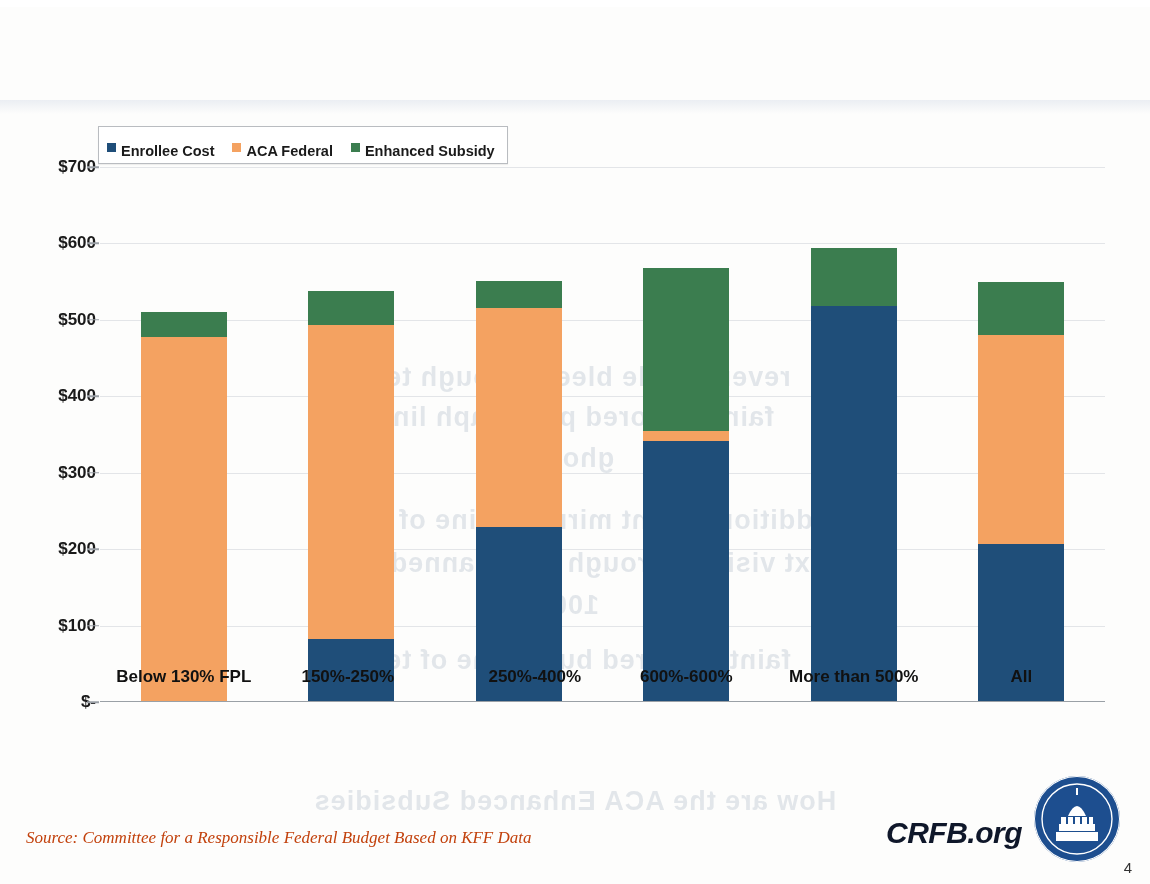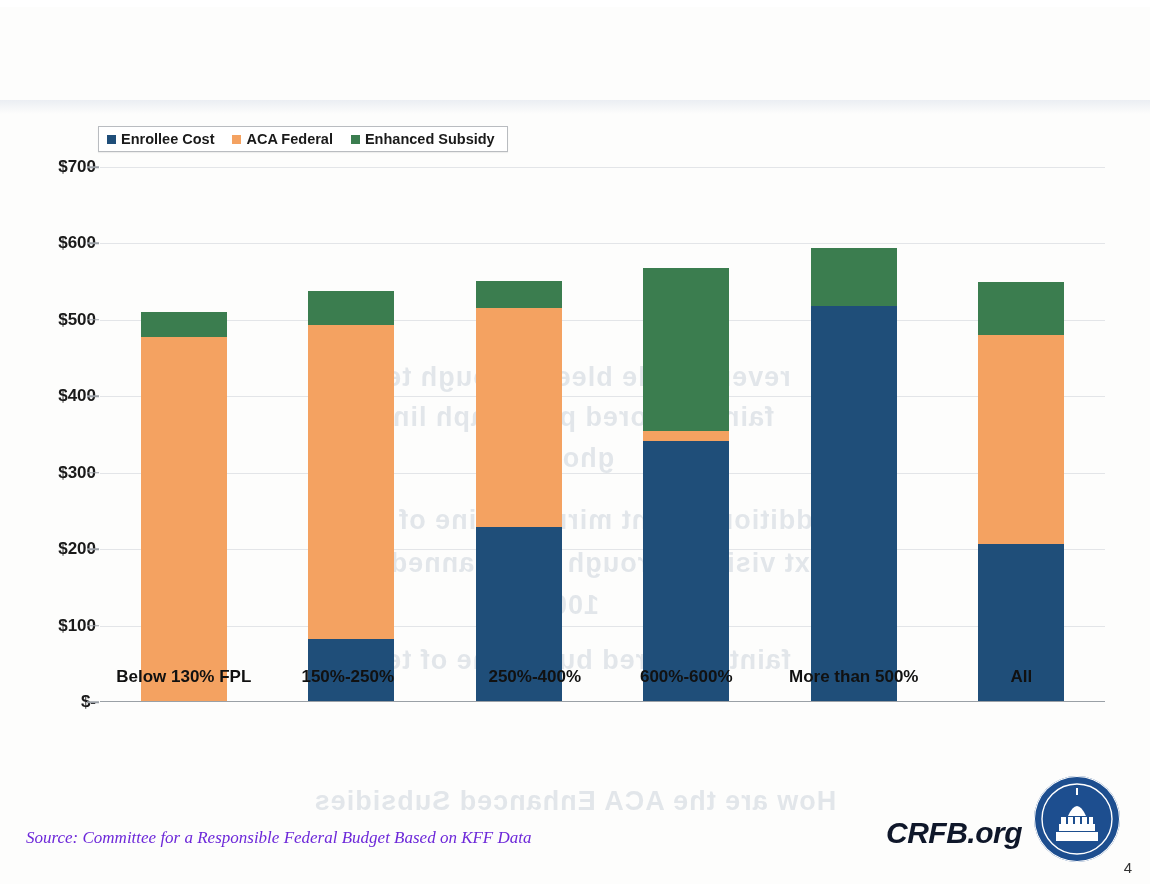--- a/index.html
+++ b/index.html
@@ -69,25 +69,26 @@
     border: 1px solid #b9bcc0;
     background: #ffffff;
     padding: 4px 12px 4px 8px;
     display: flex;
     gap: 18px;
     align-items: center;
     box-shadow: 0 1px 1px rgba(0,0,0,0.06);
   }
   .legend-item {
     display: flex;
-    align-items: center;
+    align-items: flex-start;
     gap: 5px;
     font-size: 14.5px;
     font-weight: bold;
     color: #1a1a1a;
+    margin-top: 12px;
   }
   .legend-swatch {
     width: 9px;
     height: 9px;
     display: inline-block;
   }
 
   .plot {
     position: absolute;
     left: 82px;
@@ -162,21 +163,21 @@
     color: #111111;
     white-space: nowrap;
   }
 
   .source {
     position: absolute;
     left: 26px;
     bottom: 36px;
     font-size: 17px;
     font-style: italic;
-    color: #6d28d9;
+    color: #c2410c;
     font-family: "Liberation Serif", serif;
   }
   .brand {
     position: absolute;
     right: 128px;
     bottom: 34px;
     font-size: 30px;
     font-weight: bold;
     font-style: italic;
     color: #0f172a;

